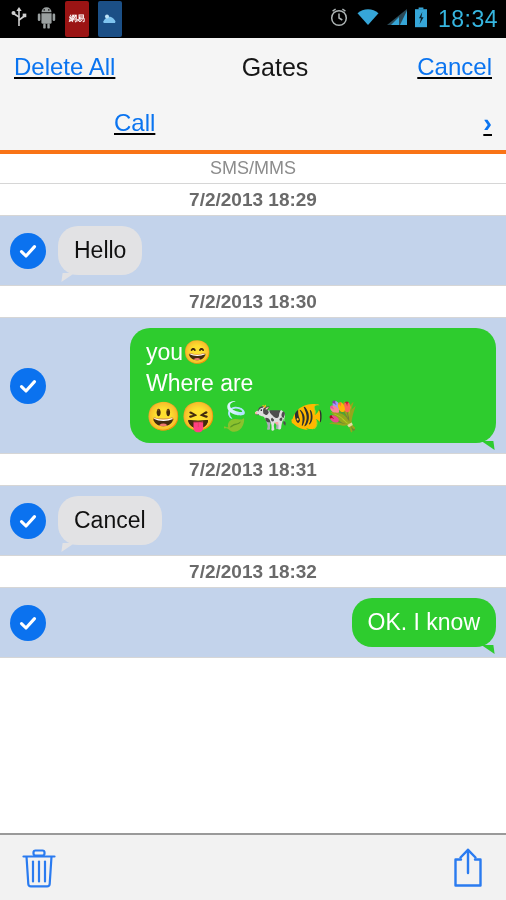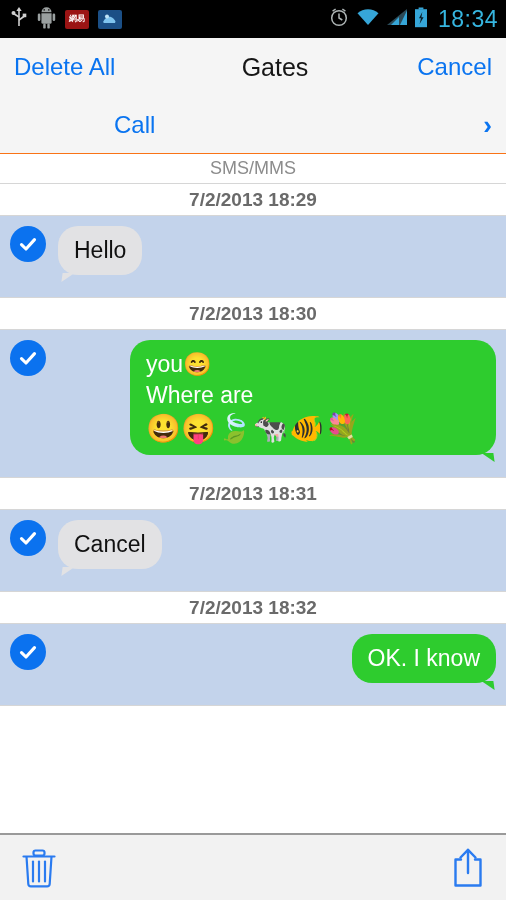--- a/index.html
+++ b/index.html
@@ -14,39 +14,40 @@
   
   .statusbar {
     height: 38px; background: #000000;
     display: flex; align-items: center;
     padding: 0 8px 0 10px; flex: 0 0 38px;
   }
   .sb-left { display: flex; align-items: center; gap: 9px; }
   .sb-right { display: flex; align-items: center; gap: 6px; margin-left: auto; }
   .sb-ico { display: block; }
   .sb-appicon {
-    width: 24px; height: 19px; border-radius: 2px;
+    width: 24px; height: 36px; border-radius: 2px;
     font-size: 8px; line-height: 1.05; color: #fff;
     display: flex; align-items: center; justify-content: center;
     text-align: center; font-weight: bold; overflow: hidden;
   }
   .sb-appicon.red { background: #9b1414; }
   .sb-appicon.blue { background: #1b4f86; }
   .sb-clock {
     color: #36b6e0; font-size: 23px; letter-spacing: .5px;
     margin-left: 4px; font-family: "Liberation Sans", sans-serif;
   }
 
   
   .navbar {
     flex: 0 0 58px; height: 58px; background: #f5f5f5;
     display: flex; align-items: center; position: relative;
     padding: 0 14px;
-  }
-  .navbar.row2 { border-bottom: 1px solid #f97316; }
+    text-decoration: underline;
+  }
+  .navbar.row2 { border-bottom: 4px solid #f97316; }
   .nav-link {
     color: #0a74f0; font-size: 24px; background: none; border: none;
     font-family: "Liberation Sans", sans-serif; cursor: pointer; padding: 0;
   }
   .nav-title {
     position: absolute; left: 0; right: 0; text-align: center;
     font-size: 25px; color: #161616; pointer-events: none; padding-left: 44px;
   }
   .nav-right { margin-left: auto; display: flex; align-items: center; gap: 10px; }
   .chevron { color: #0a74f0; font-size: 26px; font-weight: bold; line-height: 1; }
@@ -59,21 +60,21 @@
     border-bottom: 1px solid #d6d6d6;
     display: flex; align-items: center; justify-content: center;
   }
   .band.kind { height: 30px; }
   .band.kind span { color: #8c8c8c; font-size: 18px; }
   .band.stamp { height: 32px; }
   .band.stamp span { color: #6a6a6a; font-size: 19px; font-weight: bold; text-align: right; }
 
   .msgrow {
     background: #c3d3eb; border-bottom: 1px solid #d6d6d6;
-    display: flex; padding: 10px 10px 22px 10px;
+    display: flex; align-items: center; padding: 10px 10px 10px 10px;
     min-height: 60px;
   }
   .check {
     flex: 0 0 36px; width: 36px; height: 36px; border-radius: 50%;
     background: #0b72ef; display: flex; align-items: center; justify-content: center;
     margin-right: 12px;
   }
   .check svg { display: block; }
 
   .bubble-wrap { flex: 1 1 auto; display: flex; }

